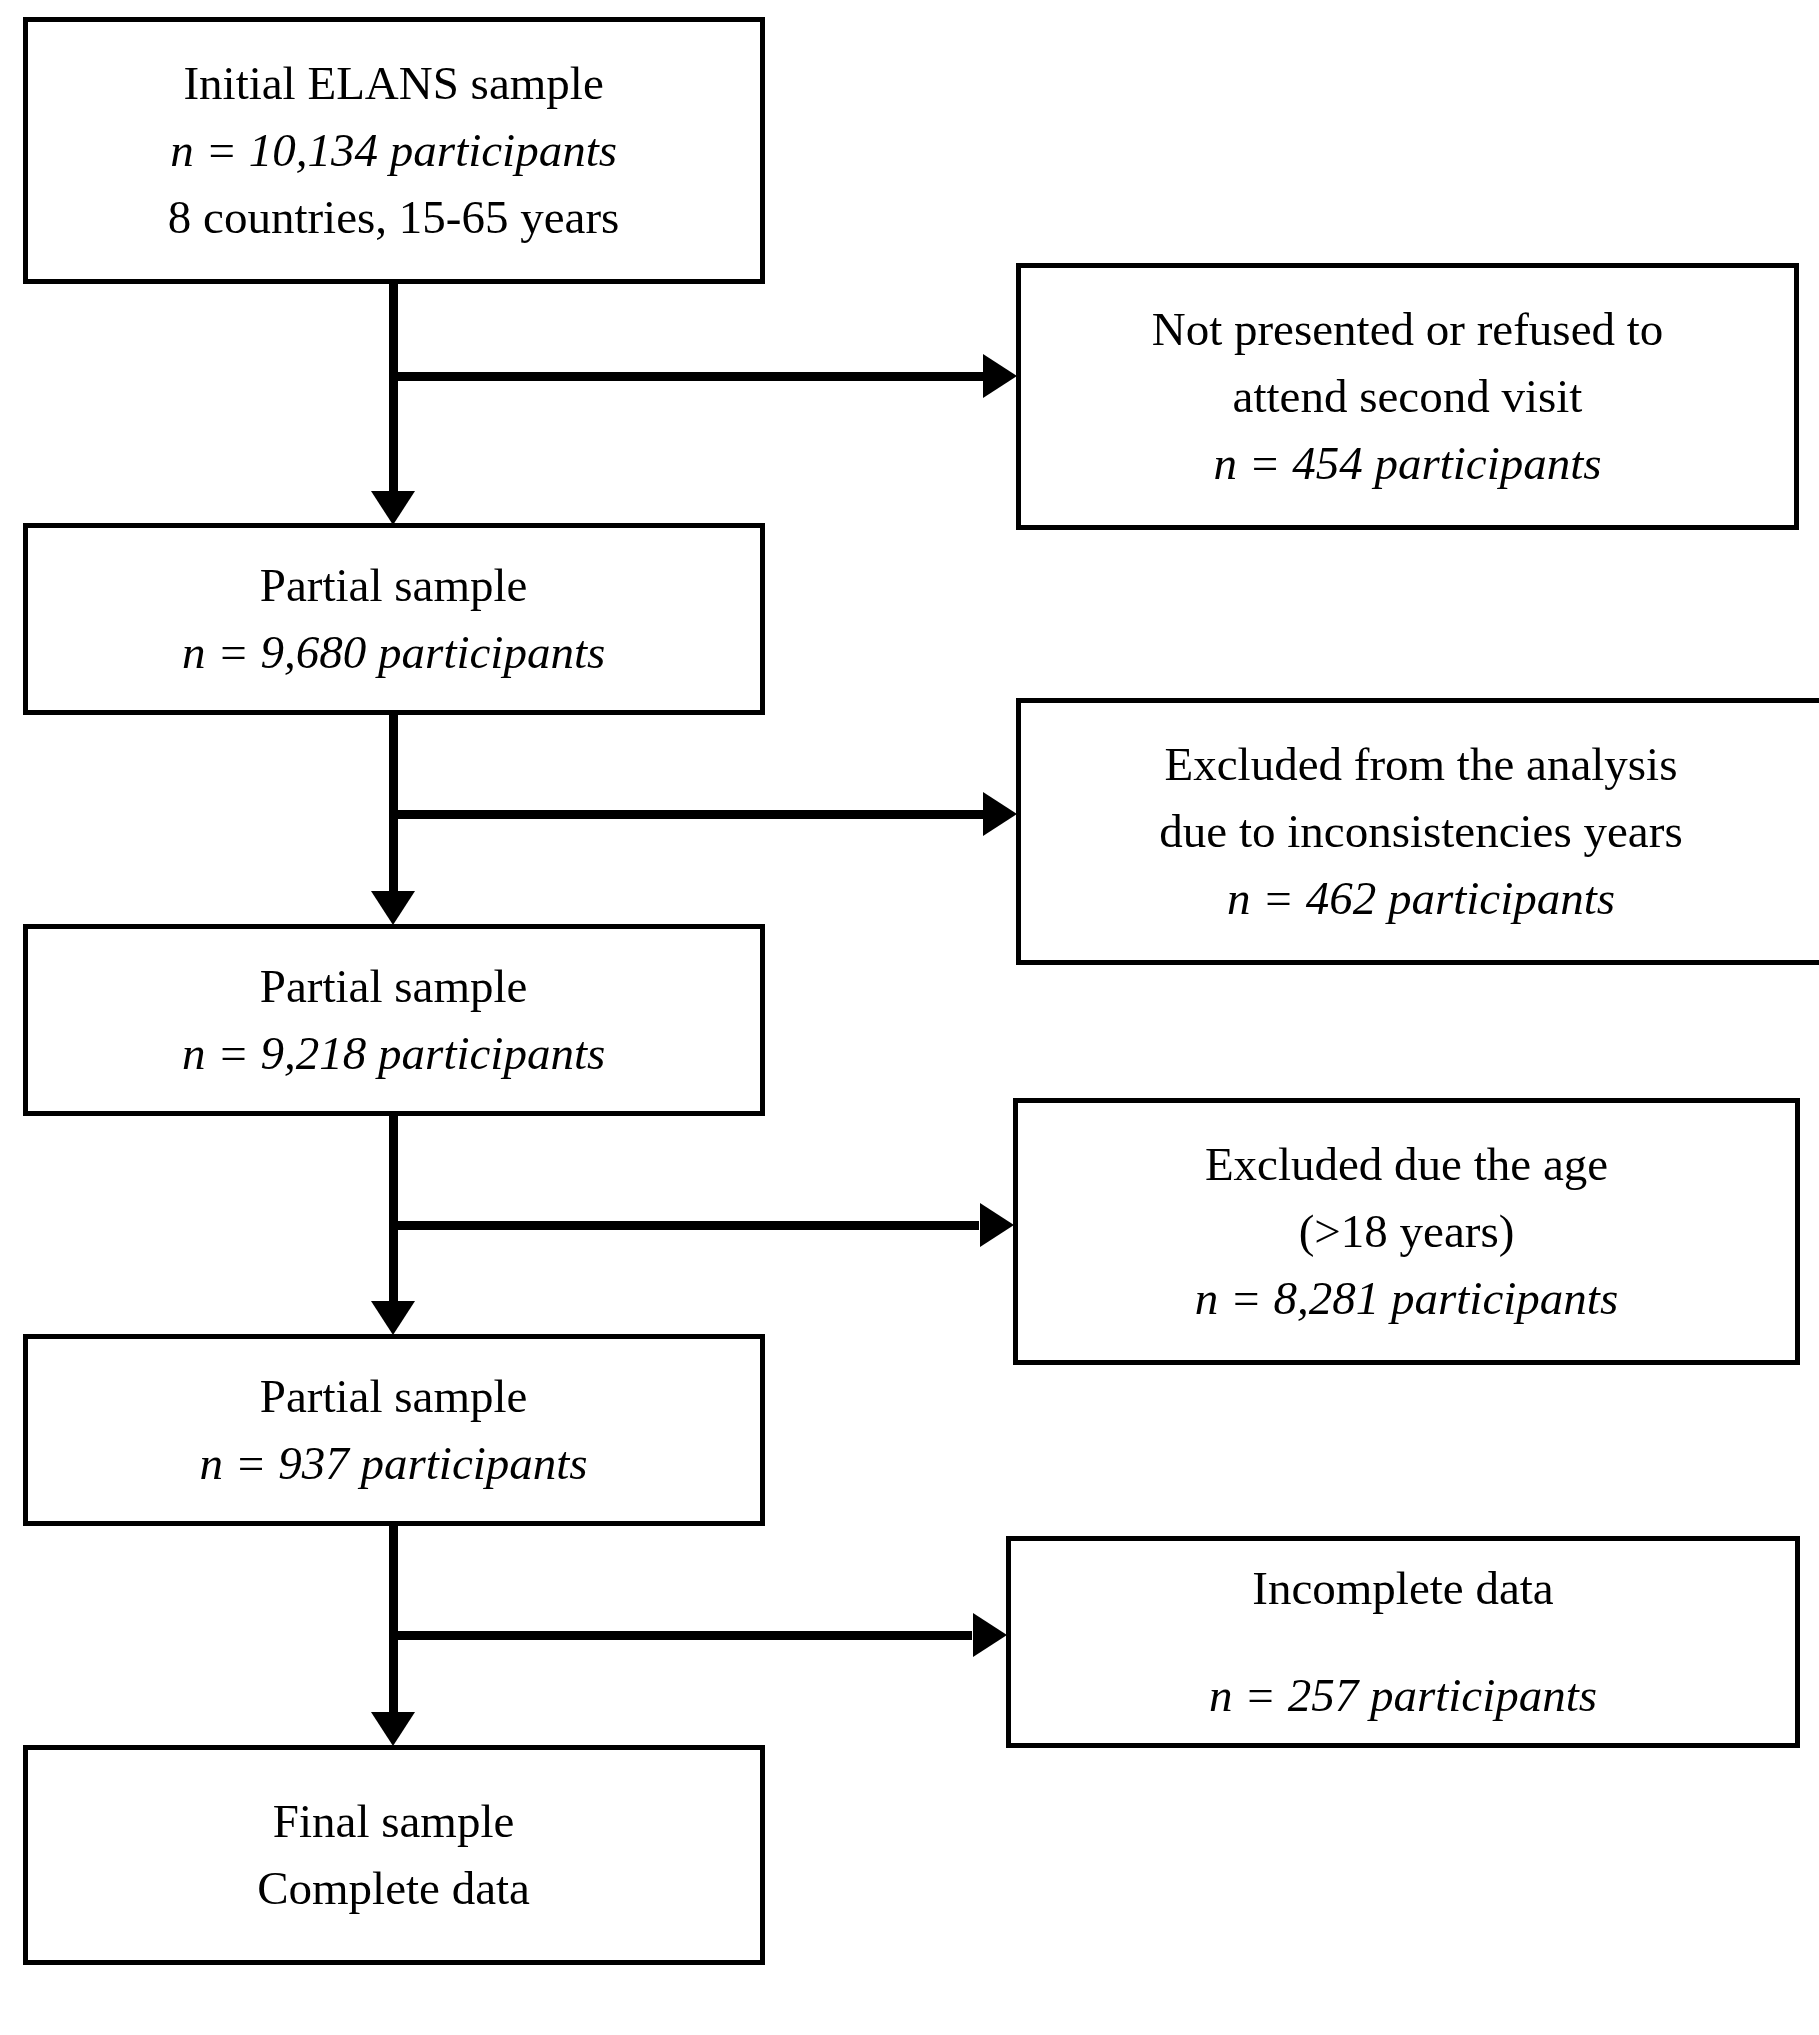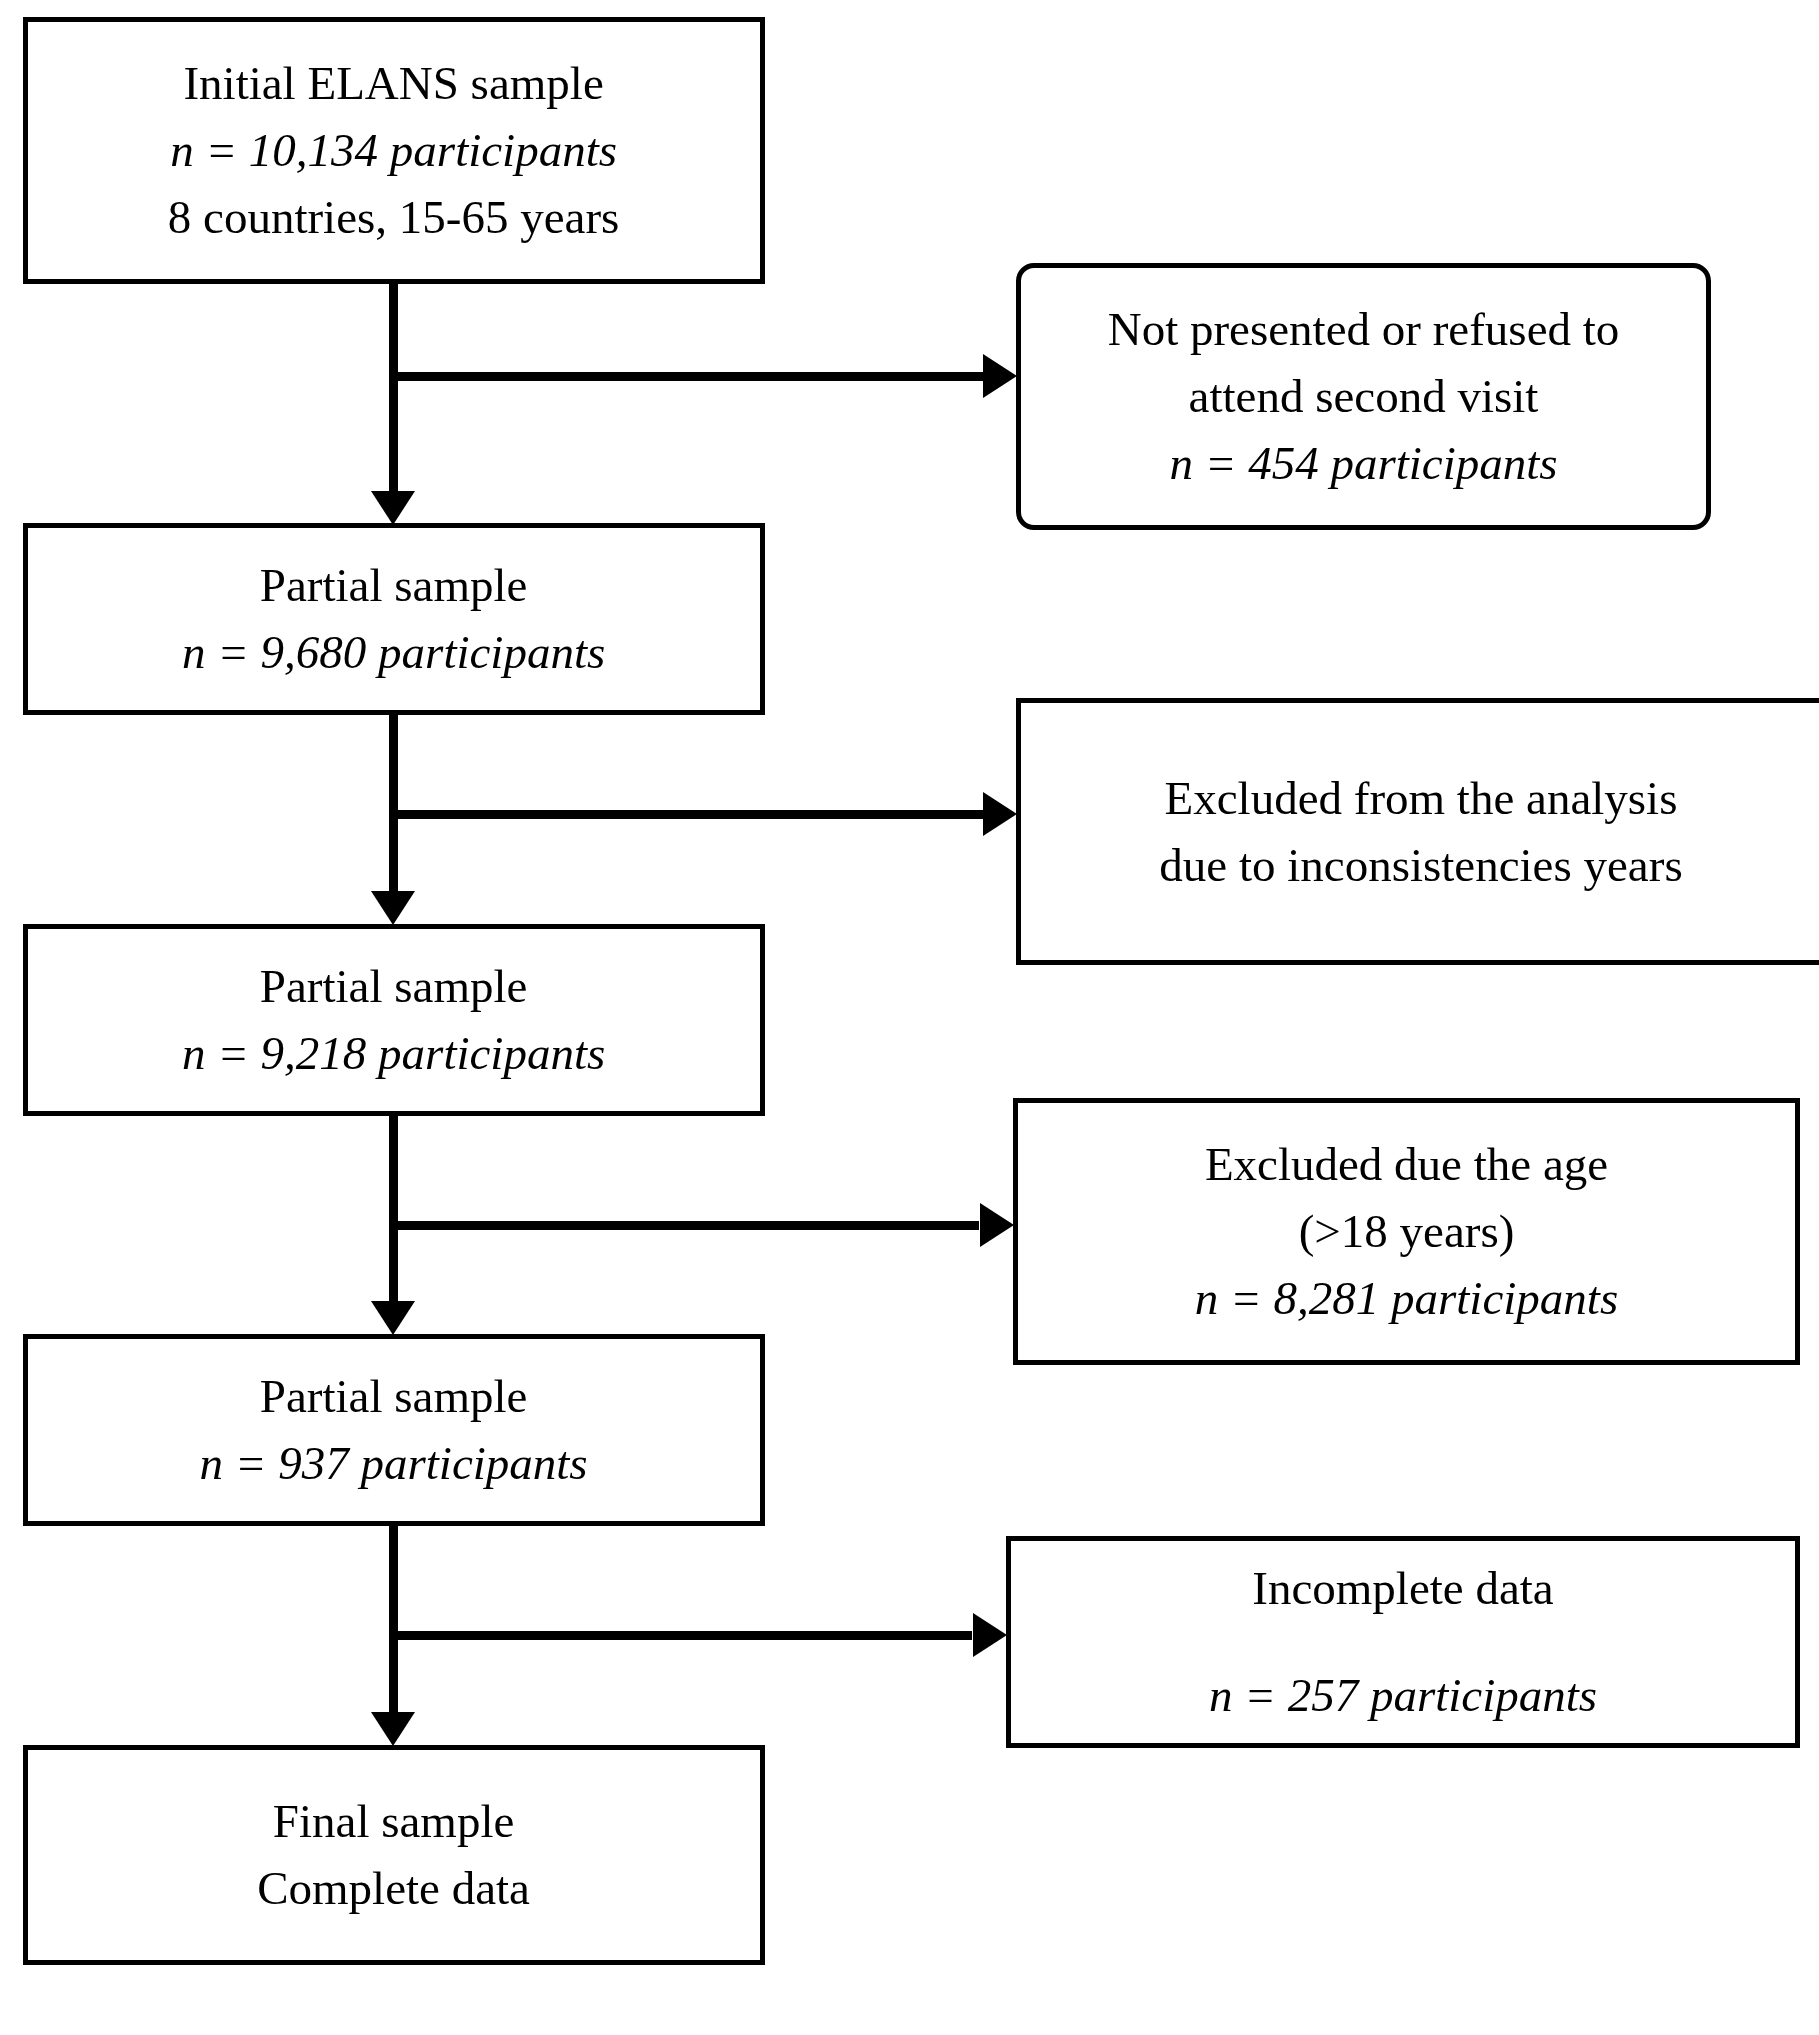--- a/index.html
+++ b/index.html
@@ -43,21 +43,21 @@
   }
 
   
   #box-initial  { left: 22.6px;  top: 17px;   width: 742px; height: 267px; }
   #box-partial1 { left: 22.6px;  top: 523px;  width: 742px; height: 192px; }
   #box-partial2 { left: 22.6px;  top: 924px; width: 742px; height: 192px; }
   #box-partial3 { left: 22.6px;  top: 1334px; width: 742px; height: 192px; }
   #box-final    { left: 22.6px;  top: 1745px; width: 742px; height: 220px; }
 
   
-  #box-excl1 { left: 1016px; top: 263px;  width: 695px; height: 267px; border-radius: 18px; }
+  #box-excl1 { left: 1016px; top: 263px;  width: 783px; height: 267px; }
   #box-excl2 { left: 1016px; top: 698px; width: 810px; height: 267px; }
   #box-excl3 { left: 1013px; top: 1098px; width: 787px; height: 267px; }
   #box-excl4 { left: 1006px; top: 1536px; width: 794px; height: 212px; gap: 40px; }
 
   
   #v1 { left: 389px; top: 284px;  height: 207px; }
   #v1-head { left: 371px; top: 491px; }
   #v2 { left: 389px; top: 715px; height: 176px; }
   #v2-head { left: 371px; top: 891px; }
   #v3 { left: 389px; top: 1115px; height: 186px; }
@@ -108,20 +108,21 @@
 
   <div class="box" id="box-excl1">
     <span class="line">Not presented or refused to</span>
     <span class="line">attend second visit</span>
     <span class="line italic">n = 454 participants</span>
   </div>
 
   <div class="box" id="box-excl2">
     <span class="line">Excluded from the analysis</span>
     <span class="line">due to inconsistencies years</span>
+    <span class="line italic">n = 462 participants</span>
   </div>
 
   <div class="box" id="box-excl3">
     <span class="line">Excluded due the age</span>
     <span class="line">(&gt;18 years)</span>
     <span class="line italic">n = 8,281 participants</span>
   </div>
 
   <div class="box" id="box-excl4">
     <span class="line">Incomplete data</span>

